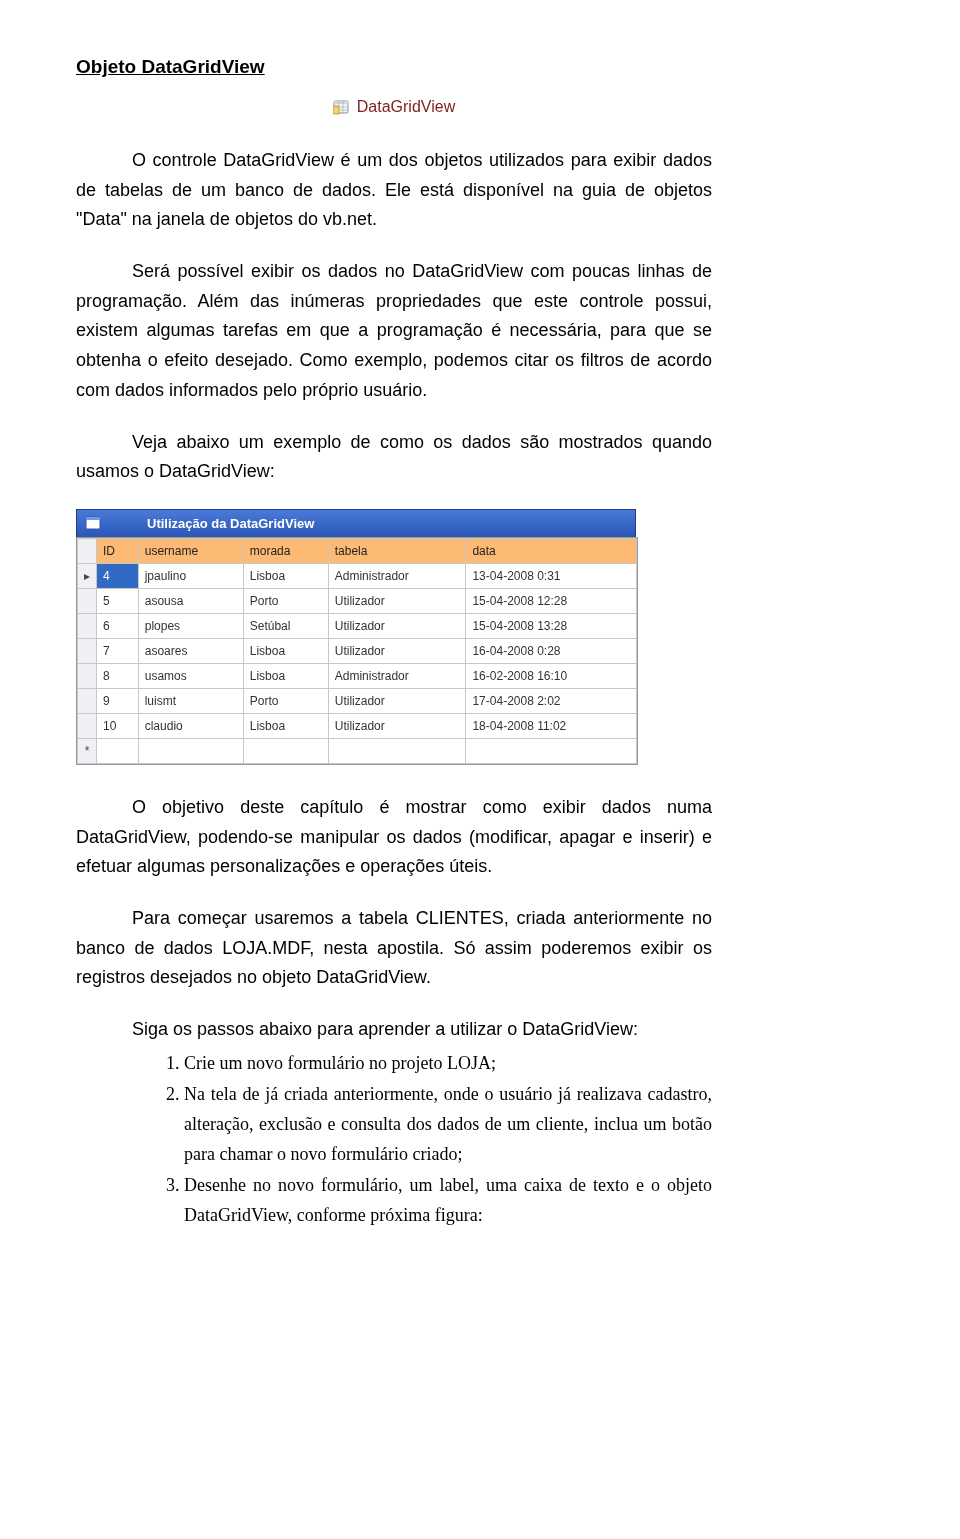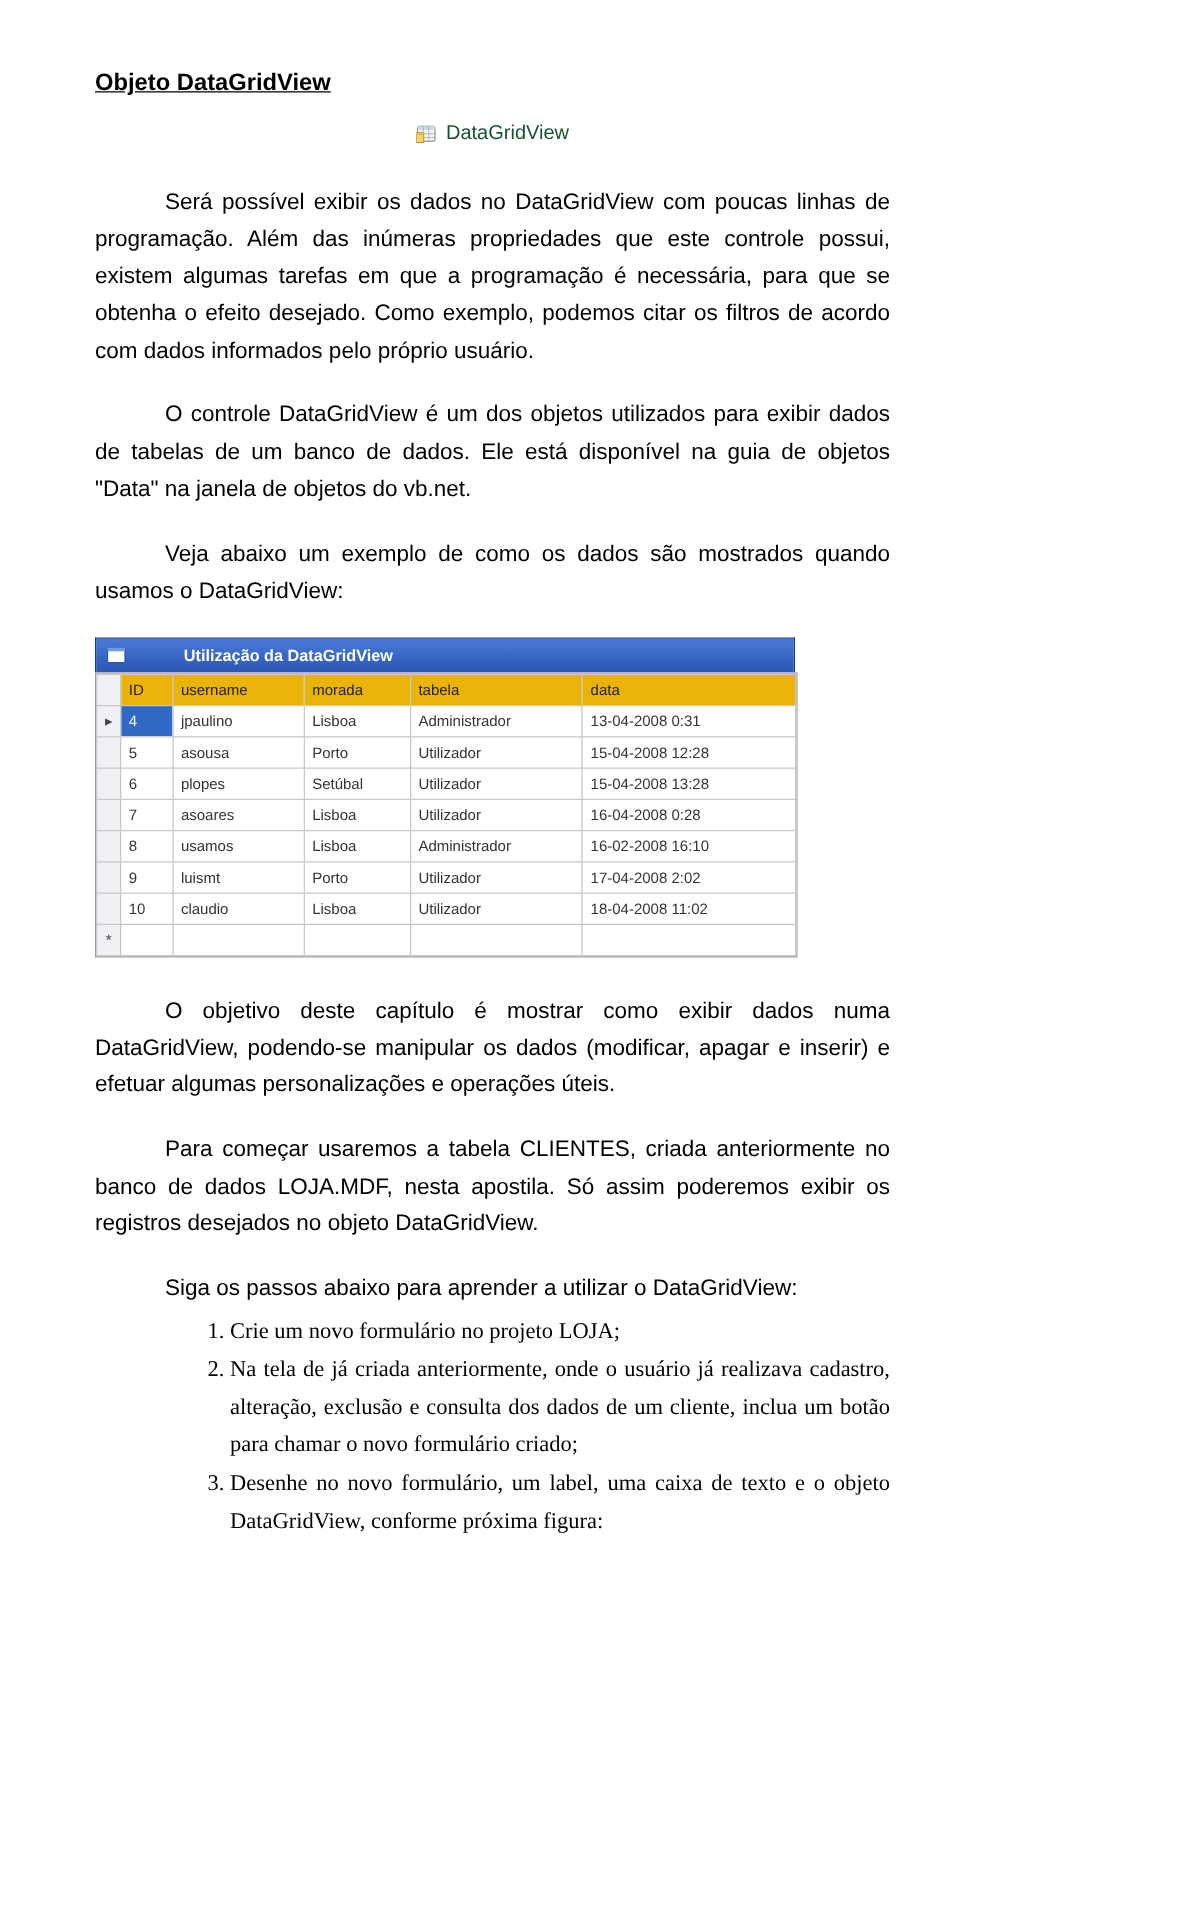--- a/index.html
+++ b/index.html
@@ -31,21 +31,21 @@
     gap: 6px;
     padding: 2px 8px;
     background: #fff;
   }
   .dgv-icon {
     width: 18px;
     height: 18px;
   }
   .hero-label {
     font-size: 16px;
-    color: #14532d;
+    color: #7f1d1d;
   }
   p.body {
     font-size: 18px;
     line-height: 1.65;
     text-align: justify;
     margin: 0 0 22px 0;
   }
   .indent {
     text-indent: 56px;
   }
@@ -87,21 +87,21 @@
   }
   table.grid th, table.grid td {
     border: 1px solid #c8c8c8;
     padding: 3px 6px;
     text-align: left;
     height: 18px;
     background: #fff;
     white-space: nowrap;
   }
   table.grid th {
-    background: #eab308;
+    background: #fdba74;
     font-weight: normal;
     color: #222;
   }
   table.grid td.rowhdr, table.grid th.rowhdr {
     width: 18px;
     background: #eef0f4;
     text-align: center;
     color: #444;
     padding: 0;
   }
@@ -144,22 +144,22 @@
           <line x1="1" y1="9" x2="15" y2="9" stroke="#9aa" stroke-width="0.6"></line>
           <line x1="1" y1="12" x2="15" y2="12" stroke="#9aa" stroke-width="0.6"></line>
           <rect x="0" y="8" width="6" height="8" fill="#f3d27a" stroke="#b8860b" stroke-width="0.7"></rect>
           <rect x="0" y="8" width="6" height="2" fill="#e8b94d"></rect>
         </svg>
       </span>
       <span class="hero-label">DataGridView</span>
     </span>
   </div>
 
+  <p class="body indent">O controle DataGridView é um dos objetos utilizados para exibir dados de tabelas de um banco de dados. Ele está disponível na guia de objetos "Data" na janela de objetos do vb.net.</p>
   <p class="body indent">Será possível exibir os dados no DataGridView com poucas linhas de programação. Além das inúmeras propriedades que este controle possui, existem algumas tarefas em que a programação é necessária, para que se obtenha o efeito desejado. Como exemplo, podemos citar os filtros de acordo com dados informados pelo próprio usuário.</p>
-  <p class="body indent">O controle DataGridView é um dos objetos utilizados para exibir dados de tabelas de um banco de dados. Ele está disponível na guia de objetos "Data" na janela de objetos do vb.net.</p>
   <p class="body indent">Veja abaixo um exemplo de como os dados são mostrados quando usamos o DataGridView:</p>
 
   <div class="grid-wrap">
     <div class="win-header">
       <span class="win-header-icon">
         <svg viewBox="0 0 16 16" width="16" height="16">
           <rect x="1" y="2" width="14" height="12" rx="1" fill="#fff" stroke="#2a56b4" stroke-width="1"></rect>
           <rect x="1" y="2" width="14" height="3" fill="#6c9be8"></rect>
         </svg>
       </span>

